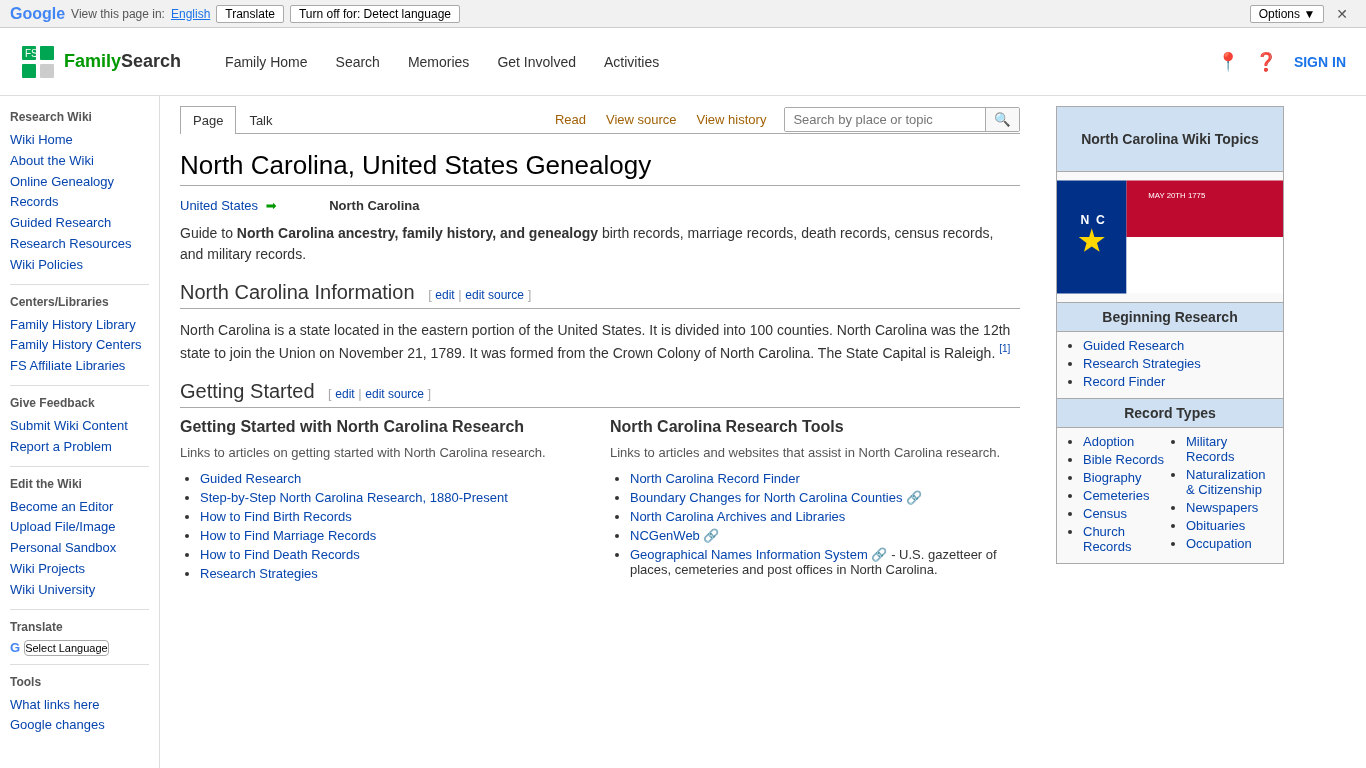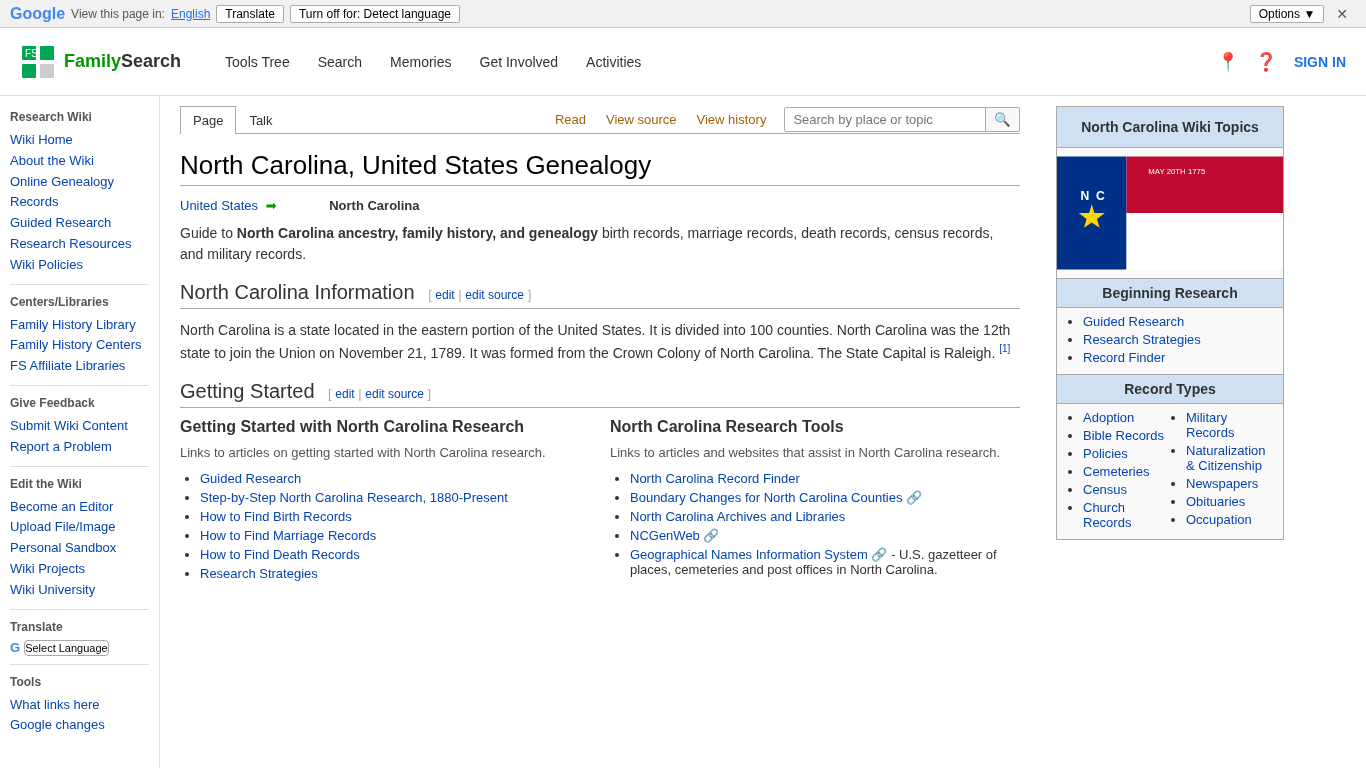--- a/index.html
+++ b/index.html
@@ -289,21 +289,21 @@
       min-width: 260px;
       padding: 10px 16px;
     }
     .wiki-box {
       border: 1px solid #aaa;
       background: #f9f9f9;
     }
     .wiki-box-header {
       background: #cee0f2;
       text-align: center;
-      padding: 12px;
+      padding: 24px;
       font-weight: bold;
       font-size: 14px;
       border-bottom: 1px solid #aaa;
     }
     .nc-flag {
       width: 100%;
       height: 130px;
       display: block;
       margin: 0 auto;
     }
@@ -385,21 +385,21 @@
       <rect x="2" y="20" width="14" height="14" fill="#00a651" rx="1"></rect>
       <rect x="20" y="20" width="14" height="14" fill="#ccc" rx="1"></rect>
       <text x="5" y="13" font-size="10" fill="white" font-family="Arial">FS</text>
     </svg>
     <span class="logo-text">
       <span style="color:#009900">Family</span>Search
     </span>
   </a>
   <ul class="nav-links">
     <li>
-        <a>Tools Tree</a>
+        <a>Family Home</a>
       </li>
     <li>
         <a>Search</a>
       </li>
     <li>
         <a>Memories</a>
       </li>
     <li>
         <a>Get Involved</a>
       </li>
@@ -571,21 +571,21 @@
           <li><a>Record Finder</a></li>
         </ul>
       </div>
 
       <div class="wiki-box-section-2">Record Types</div>
       <div class="record-types-grid">
         <div class="record-col">
           <ul>
             <li><a>Adoption</a></li>
             <li><a>Bible Records</a></li>
-            <li><a>Policies</a></li>
+            <li><a>Biography</a></li>
             <li><a>Cemeteries</a></li>
             <li><a>Census</a></li>
             <li><a>Church Records</a></li>
           </ul>
         </div>
         <div class="record-col">
           <ul>
             <li><a>Military Records</a></li>
             <li><a>Naturalization &amp; Citizenship</a></li>
             <li><a>Newspapers</a></li>

